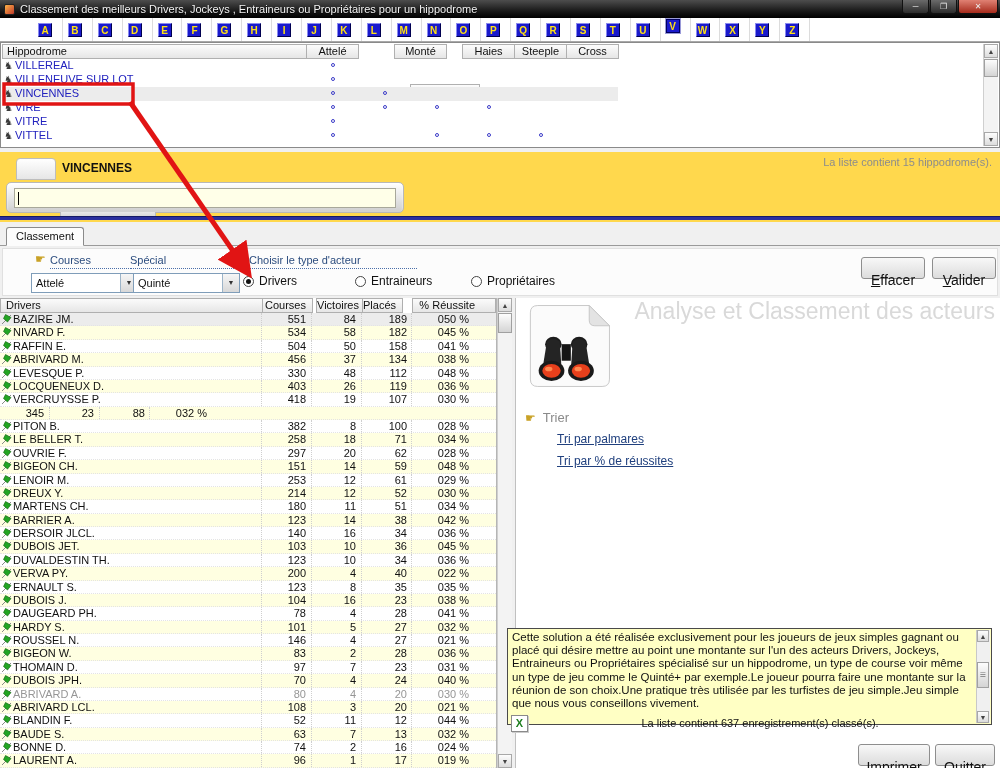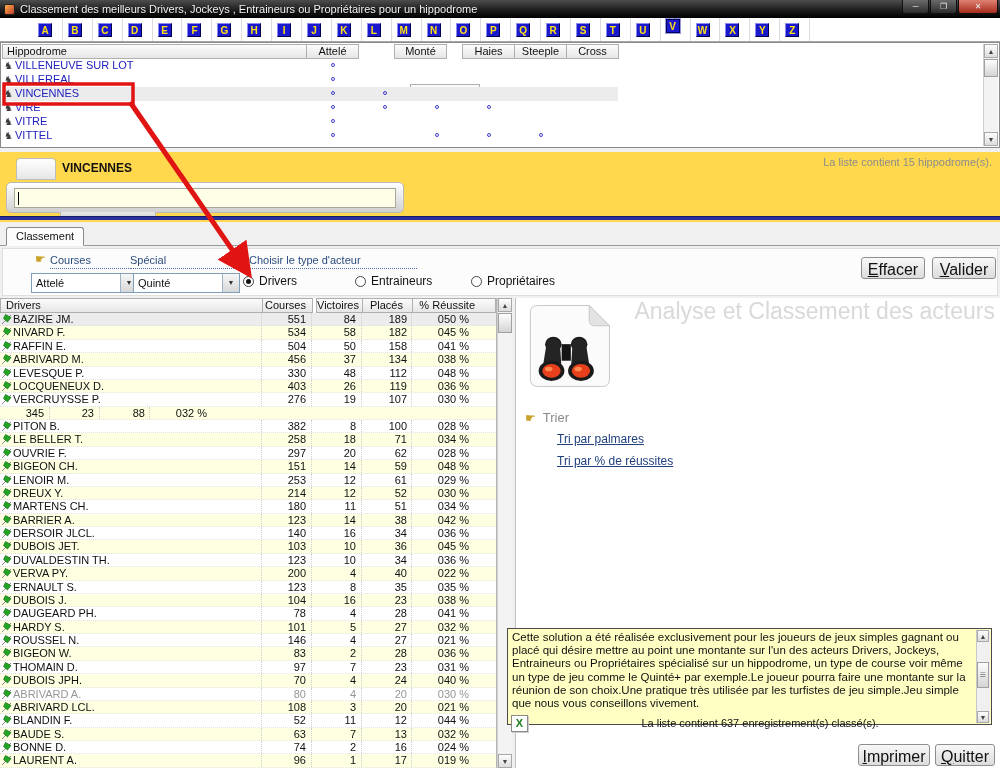--- a/index.html
+++ b/index.html
@@ -86,21 +86,21 @@
   .combo-btn { position:absolute; right:0; top:0; width:17px; height:18px;
     background:linear-gradient(#f6f6f6,#d8d8d8); border-left:1px solid #9db4c8; font-size:7px;
     text-align:center; line-height:17px; color:#333; }
   .rgroup { position:absolute; top:25px; display:flex; align-items:center; gap:5px;
     font-size:12px; color:#111; }
   .radio { width:11px; height:11px; border:1px solid #444; border-radius:50%; background:#fff;
     position:relative; }
   .radio.on::after { content:""; position:absolute; left:2px; top:2px; width:5px; height:5px;
     border-radius:50%; background:#111; }
   .btn { position:absolute; background:linear-gradient(#f8f8f8,#dcdcdc); border:1px solid #8e8e8e;
-    border-radius:3px; font-size:16px; text-align:center; color:#111; padding-top:3px; }
+    border-radius:3px; font-size:14px; text-align:center; color:#111; padding-top:14px; }
 
   
   .rtable { position:absolute; left:0; top:298px; width:497px; height:470px; background:#fff;
     border-right:1px solid #b5b5b5; overflow:hidden; }
   .th { position:absolute; top:0; height:15px; background:linear-gradient(#fbfbfb,#e6e6e6);
     border:1px solid #afafaf; font-size:11px; line-height:13px; color:#111; }
   .t-rows { position:absolute; left:0; top:15px; width:496px; bottom:0; overflow:hidden; }
   .t-row { display:flex; height:13.38px; font-size:11px; line-height:12.5px; overflow:hidden;
     border-bottom:1px dotted #e4e4e4; }
   .t-white { background:#fff; } .t-cream { background:#ffffe1; } .t-sel { background:#ececec; }
@@ -241,22 +241,22 @@
     <div class="hh hh-name">Hippodrome</div>
     <div>
         <div class="hh" style="left: 305px; width: 53px;">Attelé</div>
         <div class="hh" style="left: 357px; width: 53px; margin-left: 36px;">Monté</div>
         <div class="hh" style="left: 409px; width: 70px; margin-top: 40px;">Plat</div>
         <div class="hh" style="left: 461px; width: 53px;">Haies</div>
         <div class="hh" style="left: 513px; width: 53px;">Steeple</div>
         <div class="hh" style="left: 565px; width: 53px;">Cross</div>
       </div>
     <div class="hippo-rows">
+        <div class="hippo-row"><span class="h-icon">♞</span><span class="h-name">VILLEREAL</span><span class="dot" style="left: 329px;"></span></div>
         <div class="hippo-row"><span class="h-icon">♞</span><span class="h-name">VILLENEUVE SUR LOT</span><span class="dot" style="left: 329px;"></span></div>
-        <div class="hippo-row"><span class="h-icon">♞</span><span class="h-name">VILLEREAL</span><span class="dot" style="left: 329px;"></span></div>
         <div class="hippo-row sel"><span class="h-icon">♞</span><span class="h-name">VINCENNES</span><span class="dot" style="left: 329px;"></span><span class="dot" style="left: 381px;"></span></div>
         <div class="hippo-row"><span class="h-icon">♞</span><span class="h-name">VIRE</span><span class="dot" style="left: 329px;"></span><span class="dot" style="left: 381px;"></span><span class="dot" style="left: 433px;"></span><span class="dot" style="left: 485px;"></span></div>
         <div class="hippo-row"><span class="h-icon">♞</span><span class="h-name">VITRE</span><span class="dot" style="left: 329px;"></span></div>
         <div class="hippo-row"><span class="h-icon">♞</span><span class="h-name">VITTEL</span><span class="dot" style="left: 329px;"></span><span class="dot" style="left: 433px;"></span><span class="dot" style="left: 485px;"></span><span class="dot" style="left: 537px;"></span></div>
       </div>
     <div class="hsb">
       <div class="sbtn" style="top:0">▲</div>
       <div class="sthumb" style="top:15px;height:18px"></div>
       <div class="sbtn" style="bottom:0">▼</div>
     </div>
@@ -305,21 +305,21 @@
       <span>Propriétaires</span>
     </div>
     <div class="btn ak" style="left:858px;top:8px;width:64px;height:22px"><u>E</u>ffacer</div>
     <div class="btn ak" style="left:929px;top:8px;width:64px;height:22px"><u>V</u>alider</div>
   </div>
 
   <div class="rtable">
     <div class="th" style="left:0;width:263px;padding-left:5px">Drivers</div>
     <div class="th" style="left:262px;width:51px;text-align:right;padding-right:6px">Courses</div>
     <div class="th" style="left:316px;width:51px;text-align:right;padding-right:9px">Victoires</div>
-    <div class="th" style="left:362px;width:51px;text-align:right;padding-right:9px">Placés</div>
+    <div class="th" style="left:362px;width:41px;text-align:right;padding-right:9px">Placés</div>
     <div class="th" style="left:412px;width:84px;text-align:right;padding-right:20px">% Réussite</div>
     <div class="t-rows">
         <div class="t-row t-sel">
           <div class="tc tc-name"><svg class="flag" viewBox="0 0 10 10">
               <line x1="0" y1="10" x2="9" y2="1" stroke="#8a8a8a"></line>
               <path d="M3.5 0.5 L9 3.5 L5.5 8 L1.5 4.5 Z" fill="#23a523" stroke="#0b5e0b" stroke-width="0.6"></path>
             </svg><span>BAZIRE JM.</span></div>
           <div class="tc tc-num tc-courses">551</div>
           <div class="tc tc-num tc-vict">84</div>
           <div class="tc tc-num tc-places">189</div>
@@ -373,21 +373,21 @@
           <div class="tc tc-num tc-courses">403</div>
           <div class="tc tc-num tc-vict">26</div>
           <div class="tc tc-num tc-places">119</div>
           <div class="tc tc-num tc-pct">036 %</div>
         </div>
         <div class="t-row t-white">
           <div class="tc tc-name"><svg class="flag" viewBox="0 0 10 10">
               <line x1="0" y1="10" x2="9" y2="1" stroke="#8a8a8a"></line>
               <path d="M3.5 0.5 L9 3.5 L5.5 8 L1.5 4.5 Z" fill="#23a523" stroke="#0b5e0b" stroke-width="0.6"></path>
             </svg><span>VERCRUYSSE P.</span></div>
-          <div class="tc tc-num tc-courses">276</div>
+          <div class="tc tc-num tc-courses">418</div>
           <div class="tc tc-num tc-vict">19</div>
           <div class="tc tc-num tc-places">107</div>
           <div class="tc tc-num tc-pct">030 %</div>
         </div>
         <div class="t-row t-cream">
           <div class="tc tc-num tc-courses">345</div>
           <div class="tc tc-num tc-vict">23</div>
           <div class="tc tc-num tc-places">88</div>
           <div class="tc tc-num tc-pct">032 %</div>
         </div>

